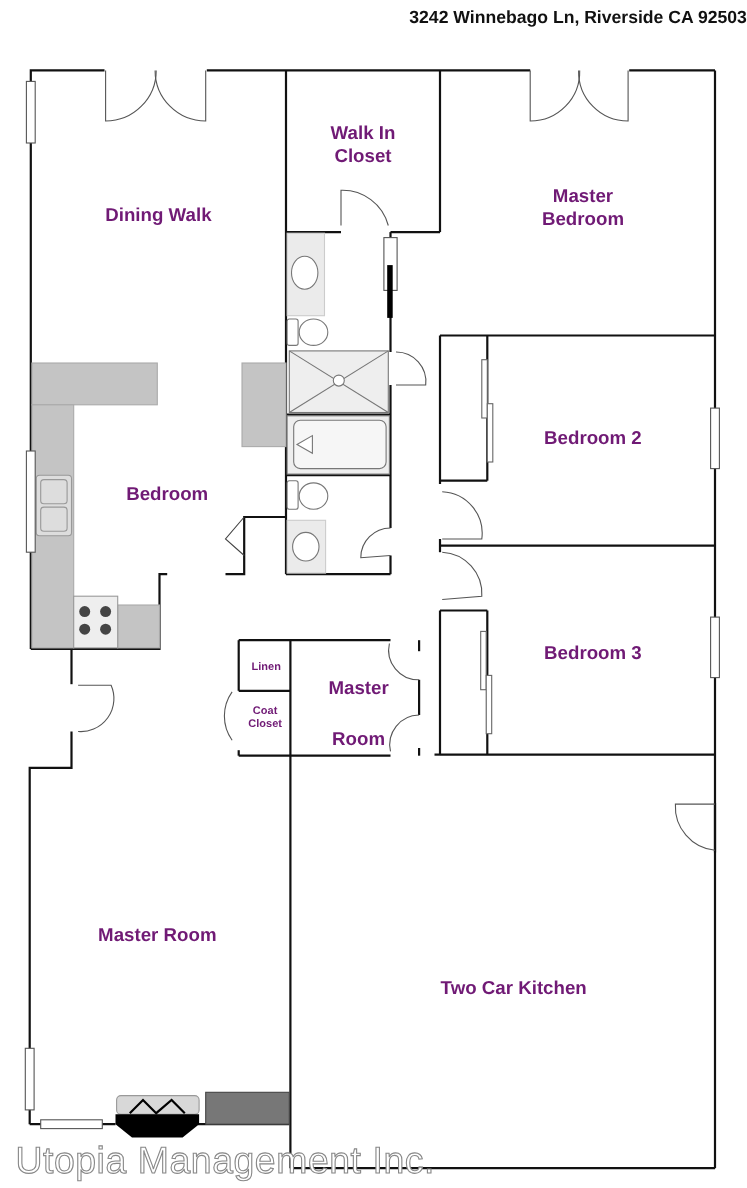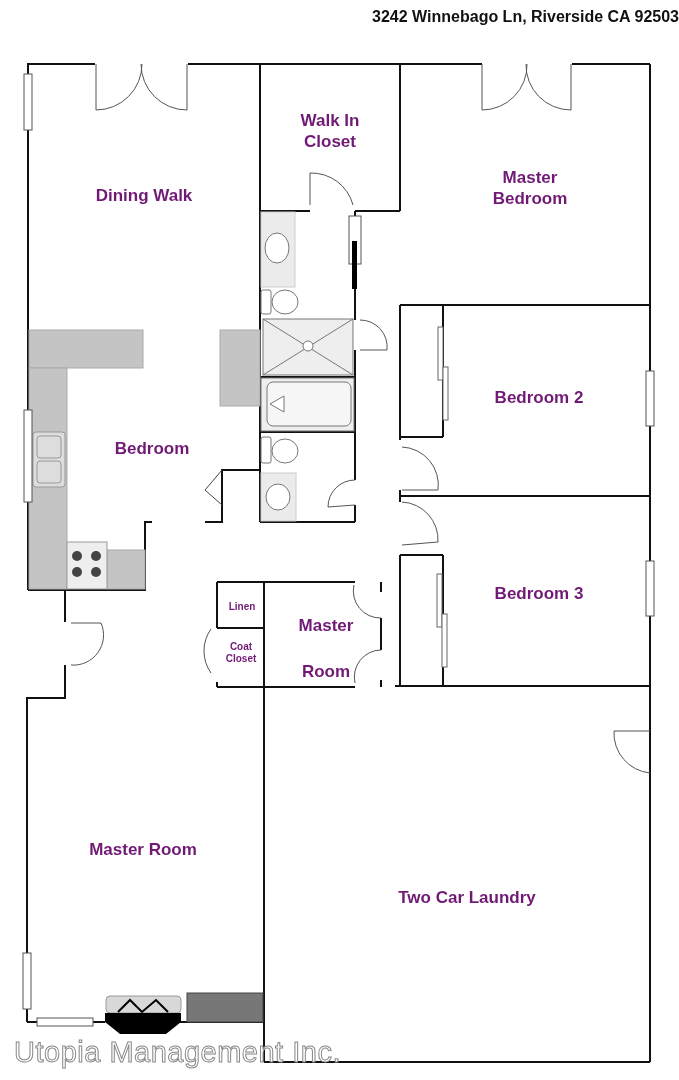--- a/index.html
+++ b/index.html
@@ -2,21 +2,21 @@
 <html><head>
 <meta charset="utf-8">
 <style>
   html, body { margin: 0; padding: 0; background: #ffffff; }
   body { width: 679px; height: 1080px; position: relative; overflow: hidden; font-family: "Liberation Sans", sans-serif; }
   .title { position: absolute; top: 8px; left: 0; width: 679px; text-align: right; font-size: 16px; font-weight: bold; color: #111; }
   svg { position: absolute; top: 0; left: 0; }
   .room-label { position: absolute; color: #701a75; font-weight: bold; text-align: left; line-height: 1.15; transform: translate(-50%, -50%); white-space: nowrap; }
   .room-label.big { font-size: 17px; }
   .room-label.small { font-size: 10px; }
-  .watermark { position: absolute; left: 14px; top: 1036px; font-size: 29px; color: #fff; -webkit-text-stroke: 1px #888; letter-spacing: 0.5px; font-family: "Liberation Sans", sans-serif; }
+  .watermark { position: absolute; left: 14px; top: 1036px; font-size: 34px; color: #fff; -webkit-text-stroke: 1px #888; letter-spacing: 0.5px; font-family: "Liberation Sans", sans-serif; }
 </style>
 </head>
 <body>
 
 <div class="title">3242 Winnebago Ln, Riverside CA 92503</div>
 
 <svg width="679" height="1080" viewBox="0 0 679 1080">
   <g fill="none" stroke="#111" stroke-width="2">
 
     <polyline points="95,64 28,64 28,590"></polyline>
@@ -165,15 +165,15 @@
 <div class="room-label big" style="left:530px;top:199px">Bedroom</div>
 <div class="room-label big" style="left:152px;top:449px">Bedroom</div>
 <div class="room-label big" style="left:539px;top:398px">Bedroom 2</div>
 <div class="room-label big" style="left:539px;top:594px">Bedroom 3</div>
 <div class="room-label small" style="left:242px;top:607px">Linen</div>
 <div class="room-label small" style="left:241px;top:647px">Coat</div>
 <div class="room-label small" style="left:241px;top:659px">Closet</div>
 <div class="room-label big" style="left:326px;top:626px">Master</div>
 <div class="room-label big" style="left:326px;top:672px">Room</div>
 <div class="room-label big" style="left:143px;top:850px">Master Room</div>
-<div class="room-label big" style="left:467px;top:898px">Two Car Laundry</div>
+<div class="room-label big" style="left:467px;top:898px">Two Car Kitchen</div>
 
 <div class="watermark">Utopia Management Inc.</div>
 
 </body></html>

